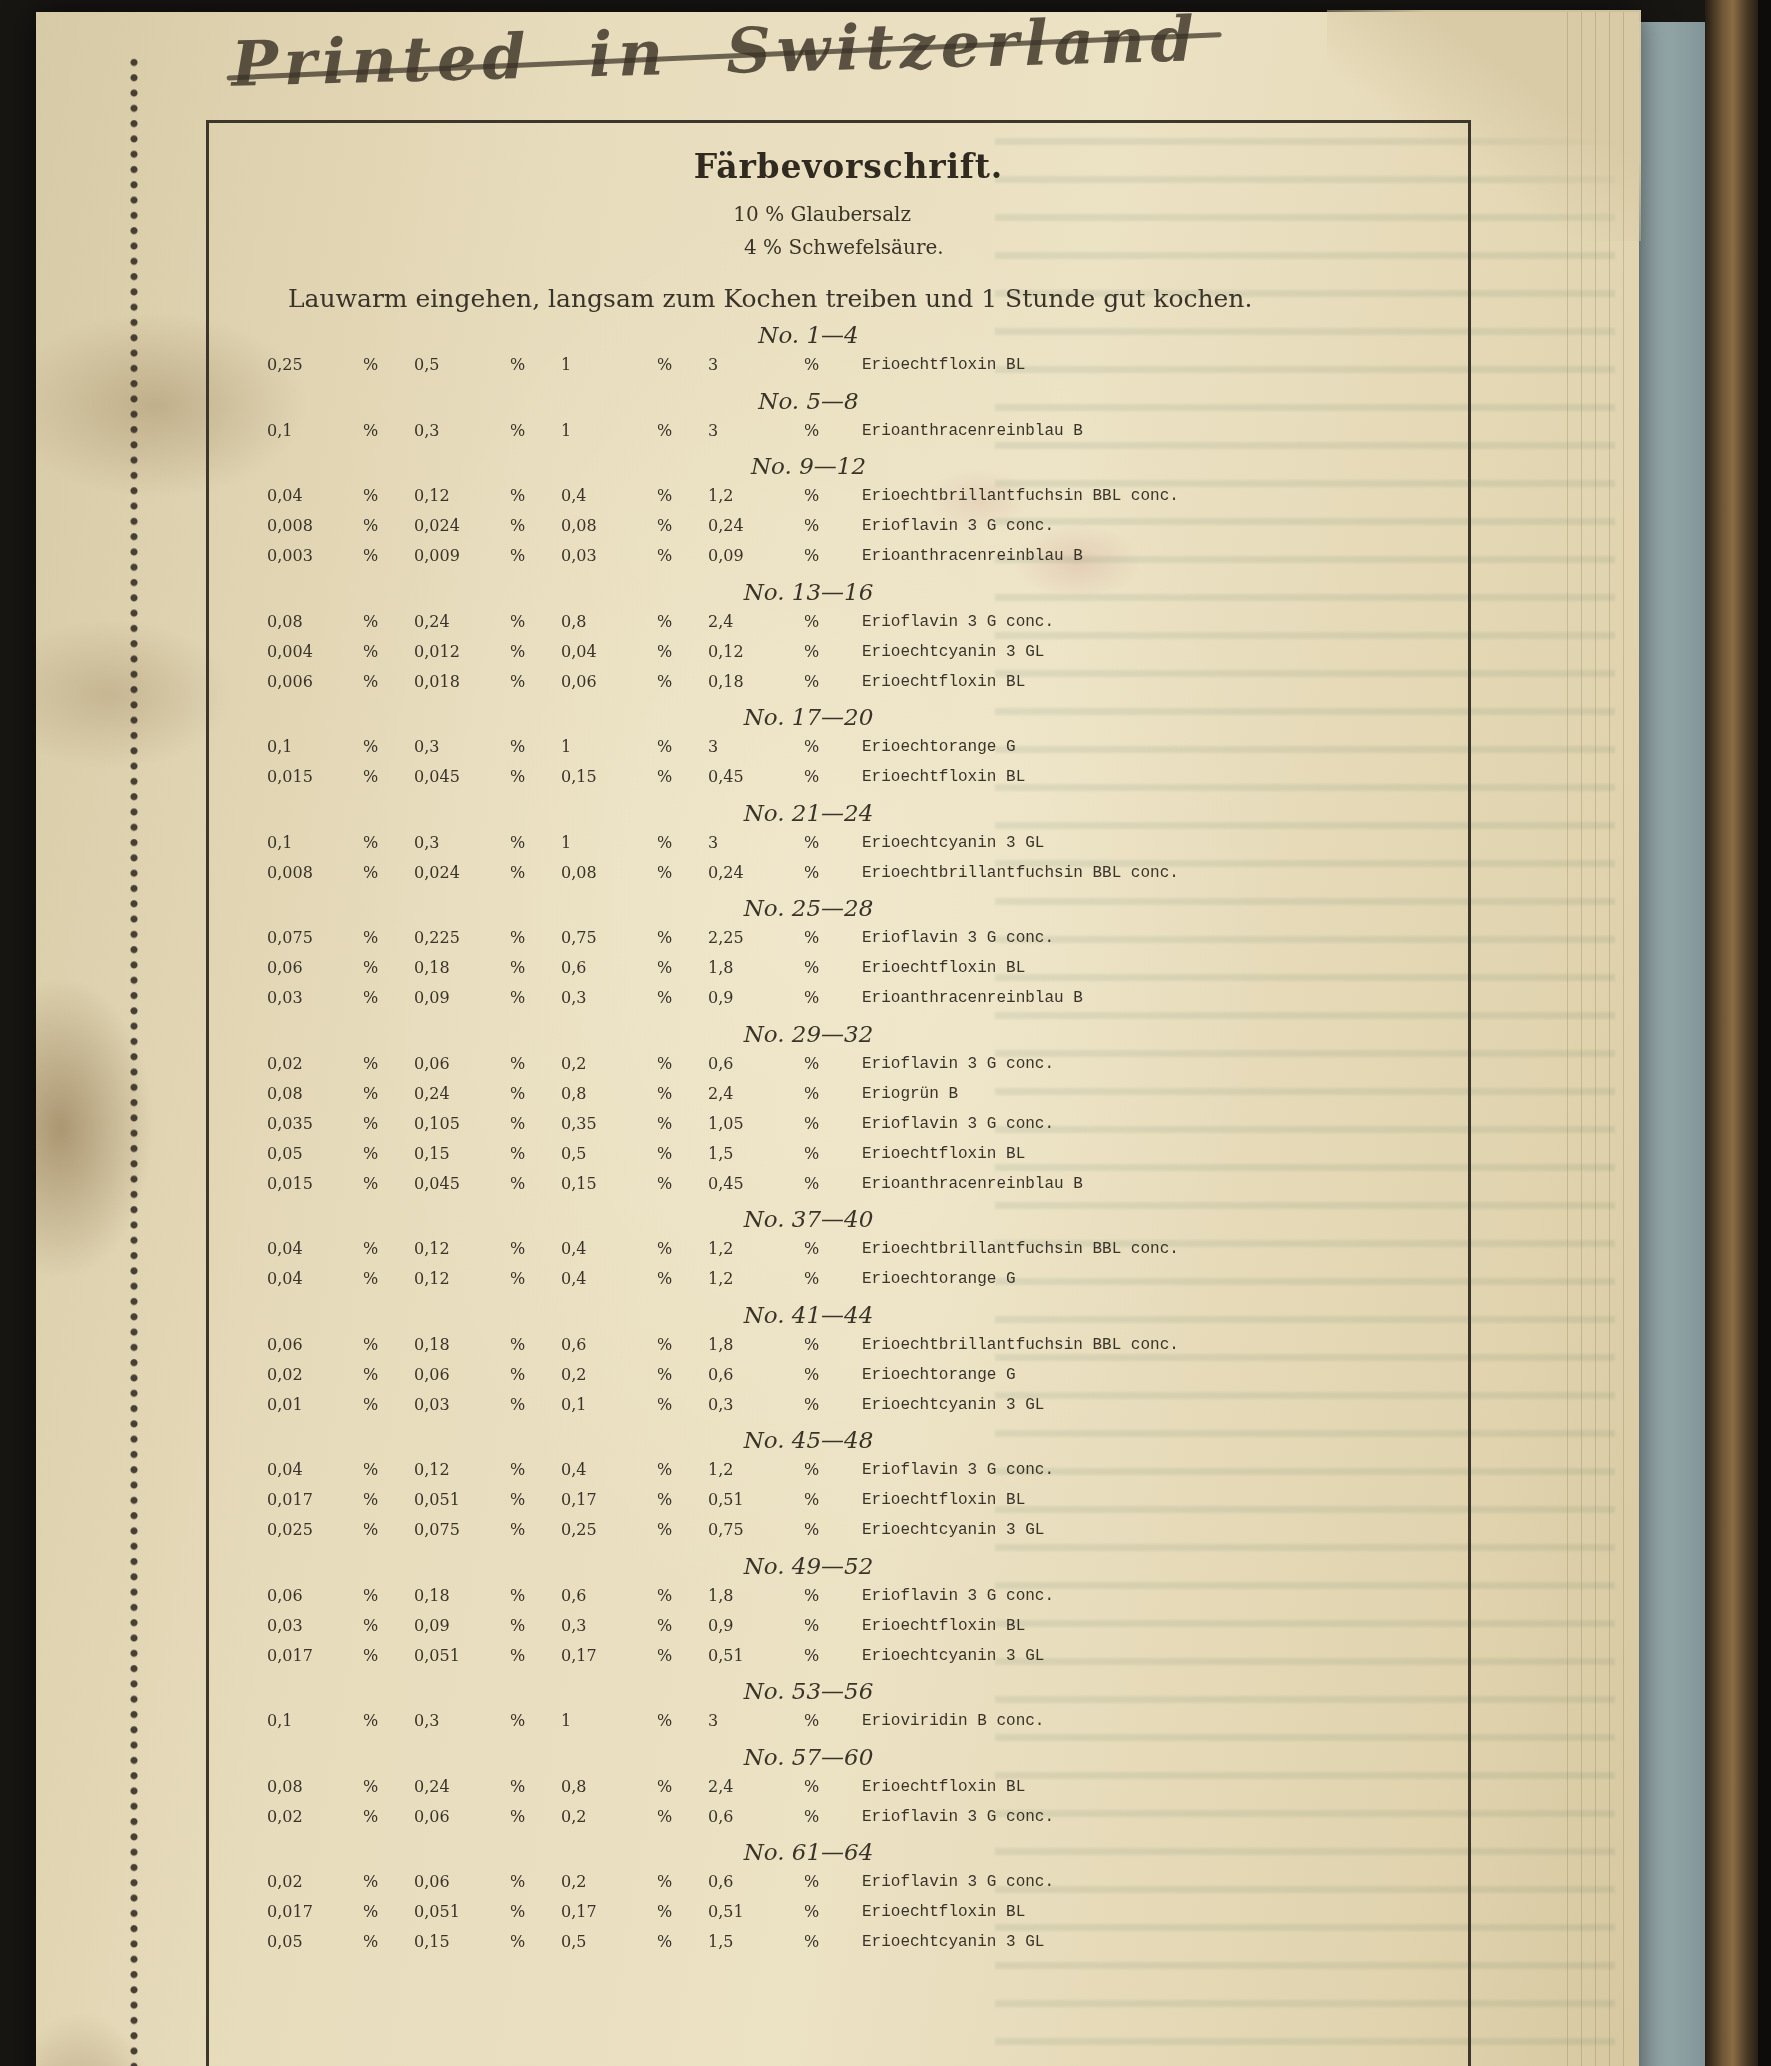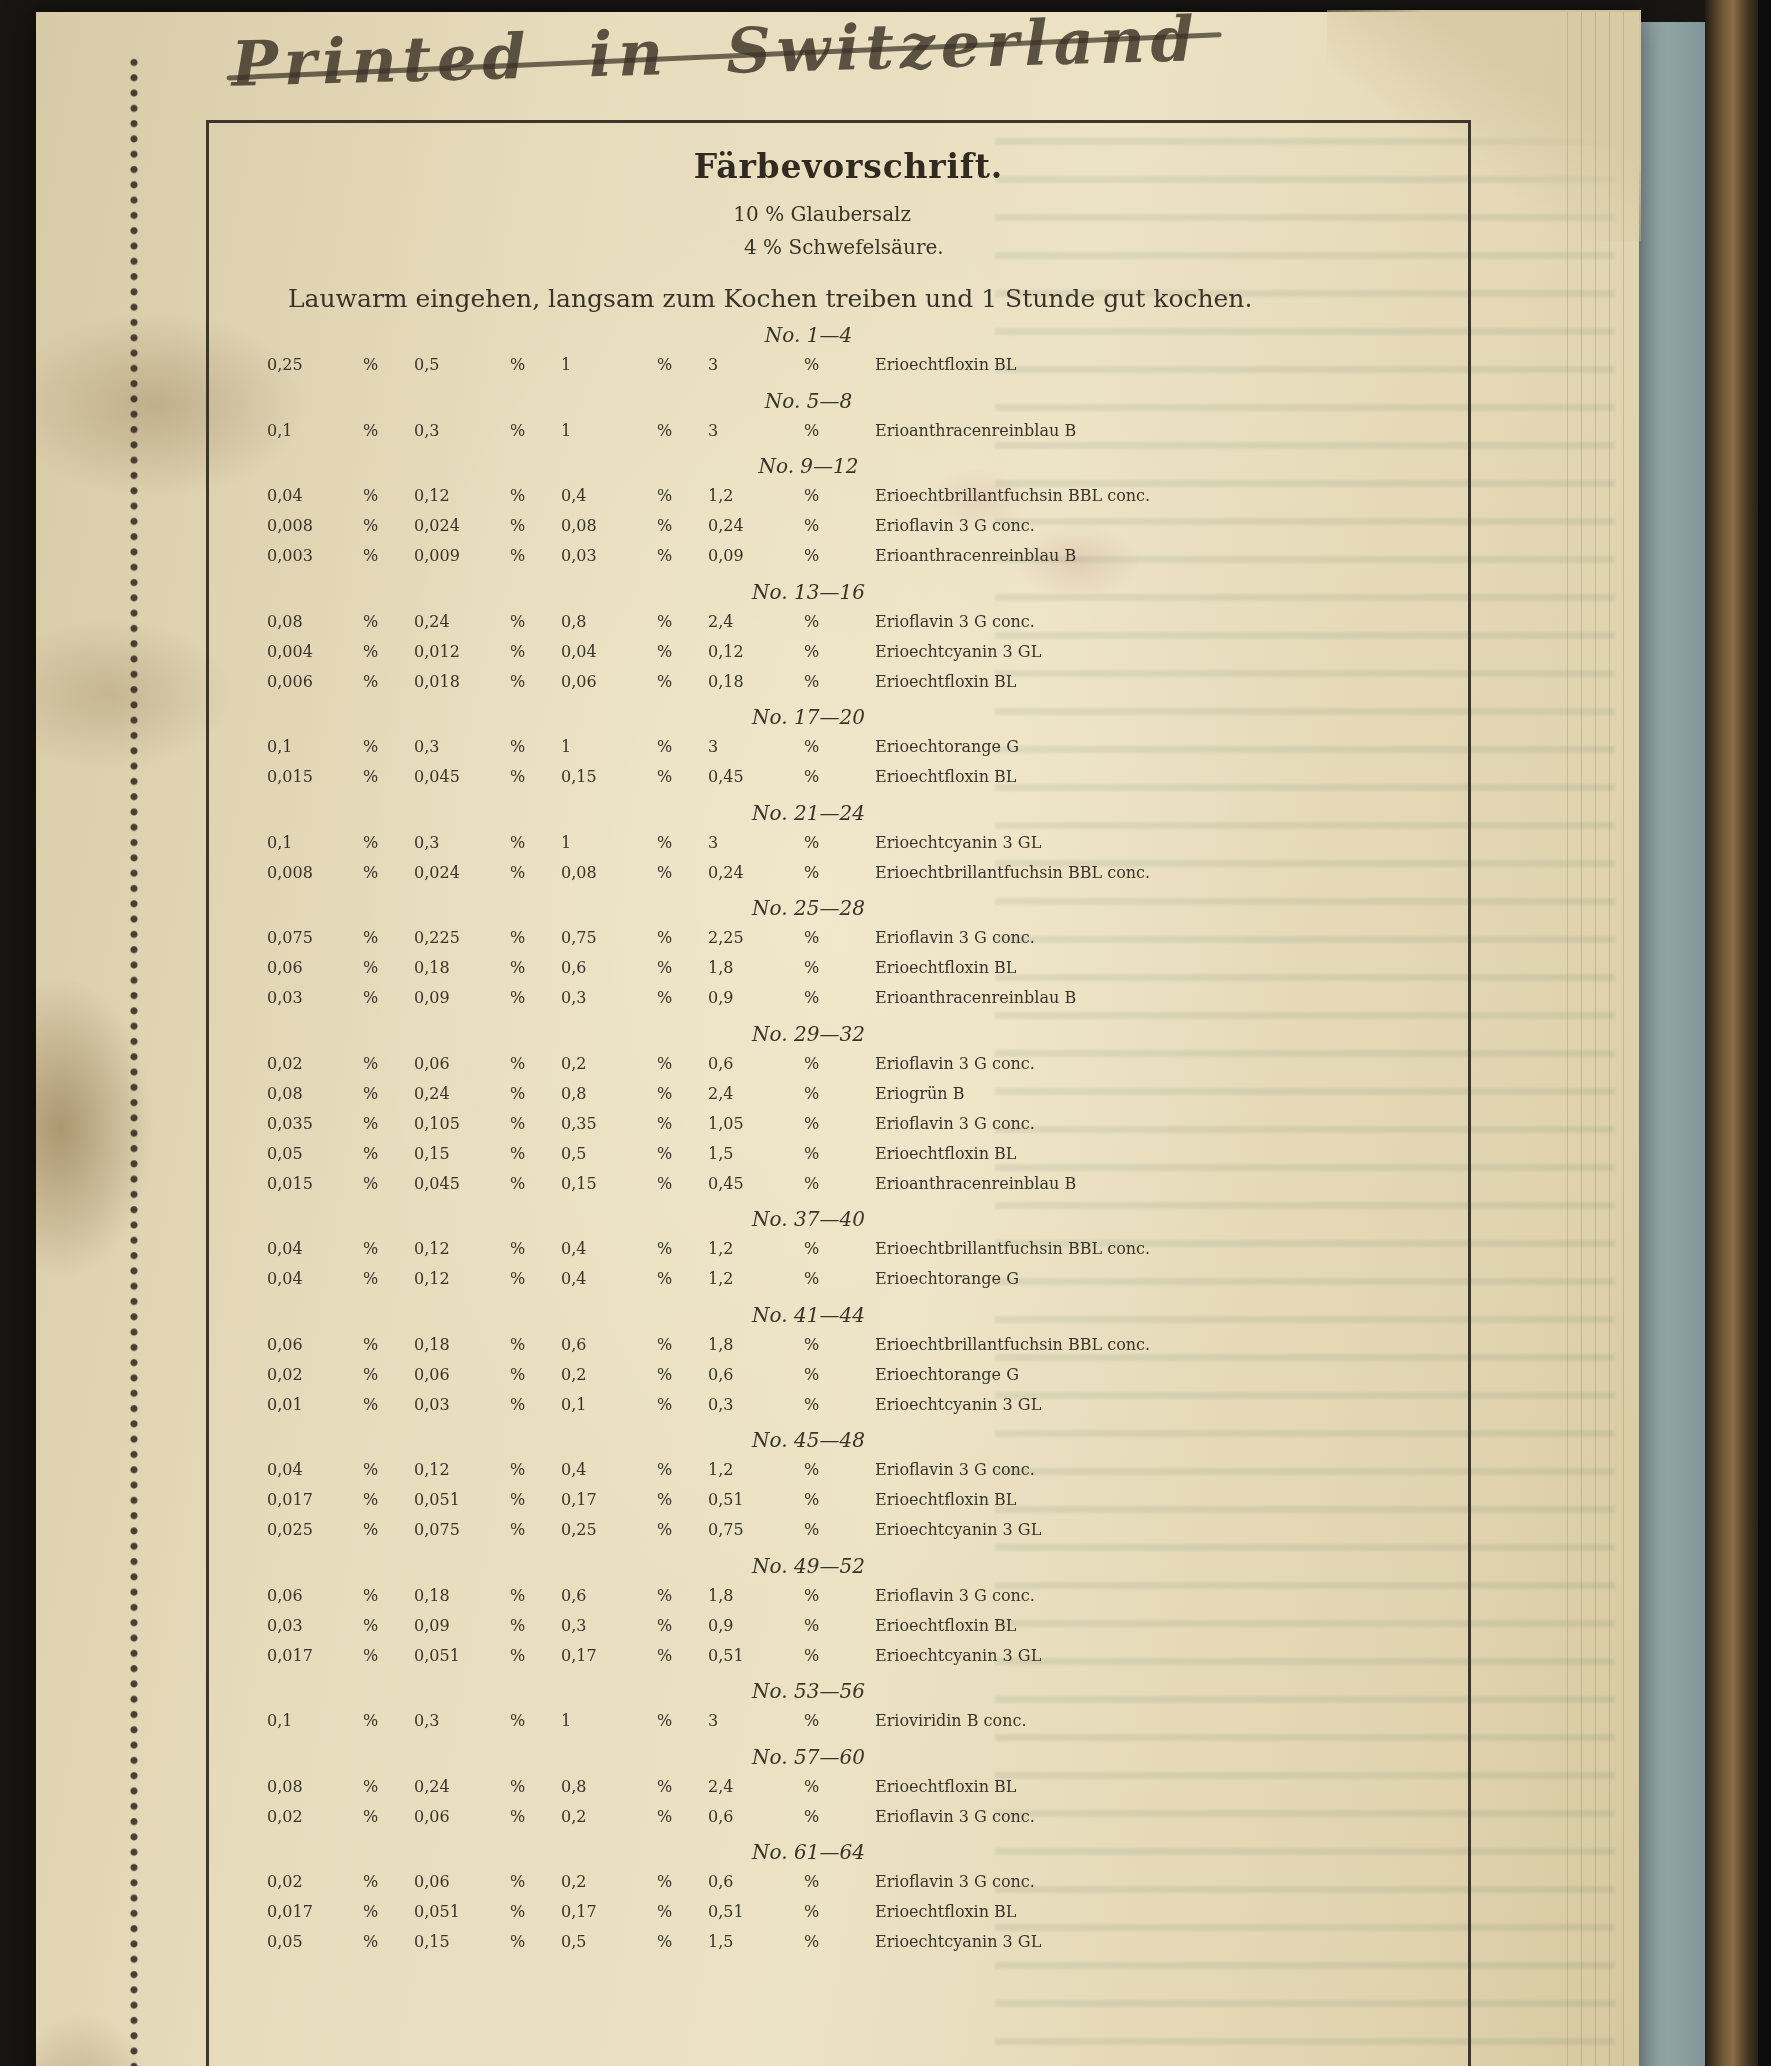--- a/index.html
+++ b/index.html
@@ -79,28 +79,28 @@
   }
   .subs{margin-top:12.4px;text-align:center;font-size:20px;color:#3a3428;line-height:33px;}
   .subs .inner{display:inline-block;text-align:left;}
   .subs .s2{padding-left:10.7px;}
   .intro{
     margin:18px 16.5px 5.8px 29px;font-size:25px;line-height:33px;color:#39332a;
     text-indent:50px;
   }
   .recipes{padding-left:58px;}
   .sec-no{
-    text-align:center;font-style:italic;font-size:20px;color:#3a3428;
+    text-align:center;font-style:italic;font-size:23px;color:#3a3428;
     margin:7.4px 0 1.7px 0;padding-right:118px;line-height:26.4px;
   }
   .row{font-size:16px;line-height:30px;color:#39332a;white-space:nowrap;display:flex;}
   .num{display:inline-flex;width:147px;flex:none;}
   .val{display:inline-block;min-width:96px;}
   .pct{display:inline-block;}
-  .dye{margin-left:20px;}
+  .dye{margin-left:7px;font-family:Liberation Mono, monospace;}
 </style>
 </head>
 <body>
 
 <div>
   <div class="blue-page"></div>
 
   <div class="edge-stack"></div>
   <div class="spine"></div>
 

